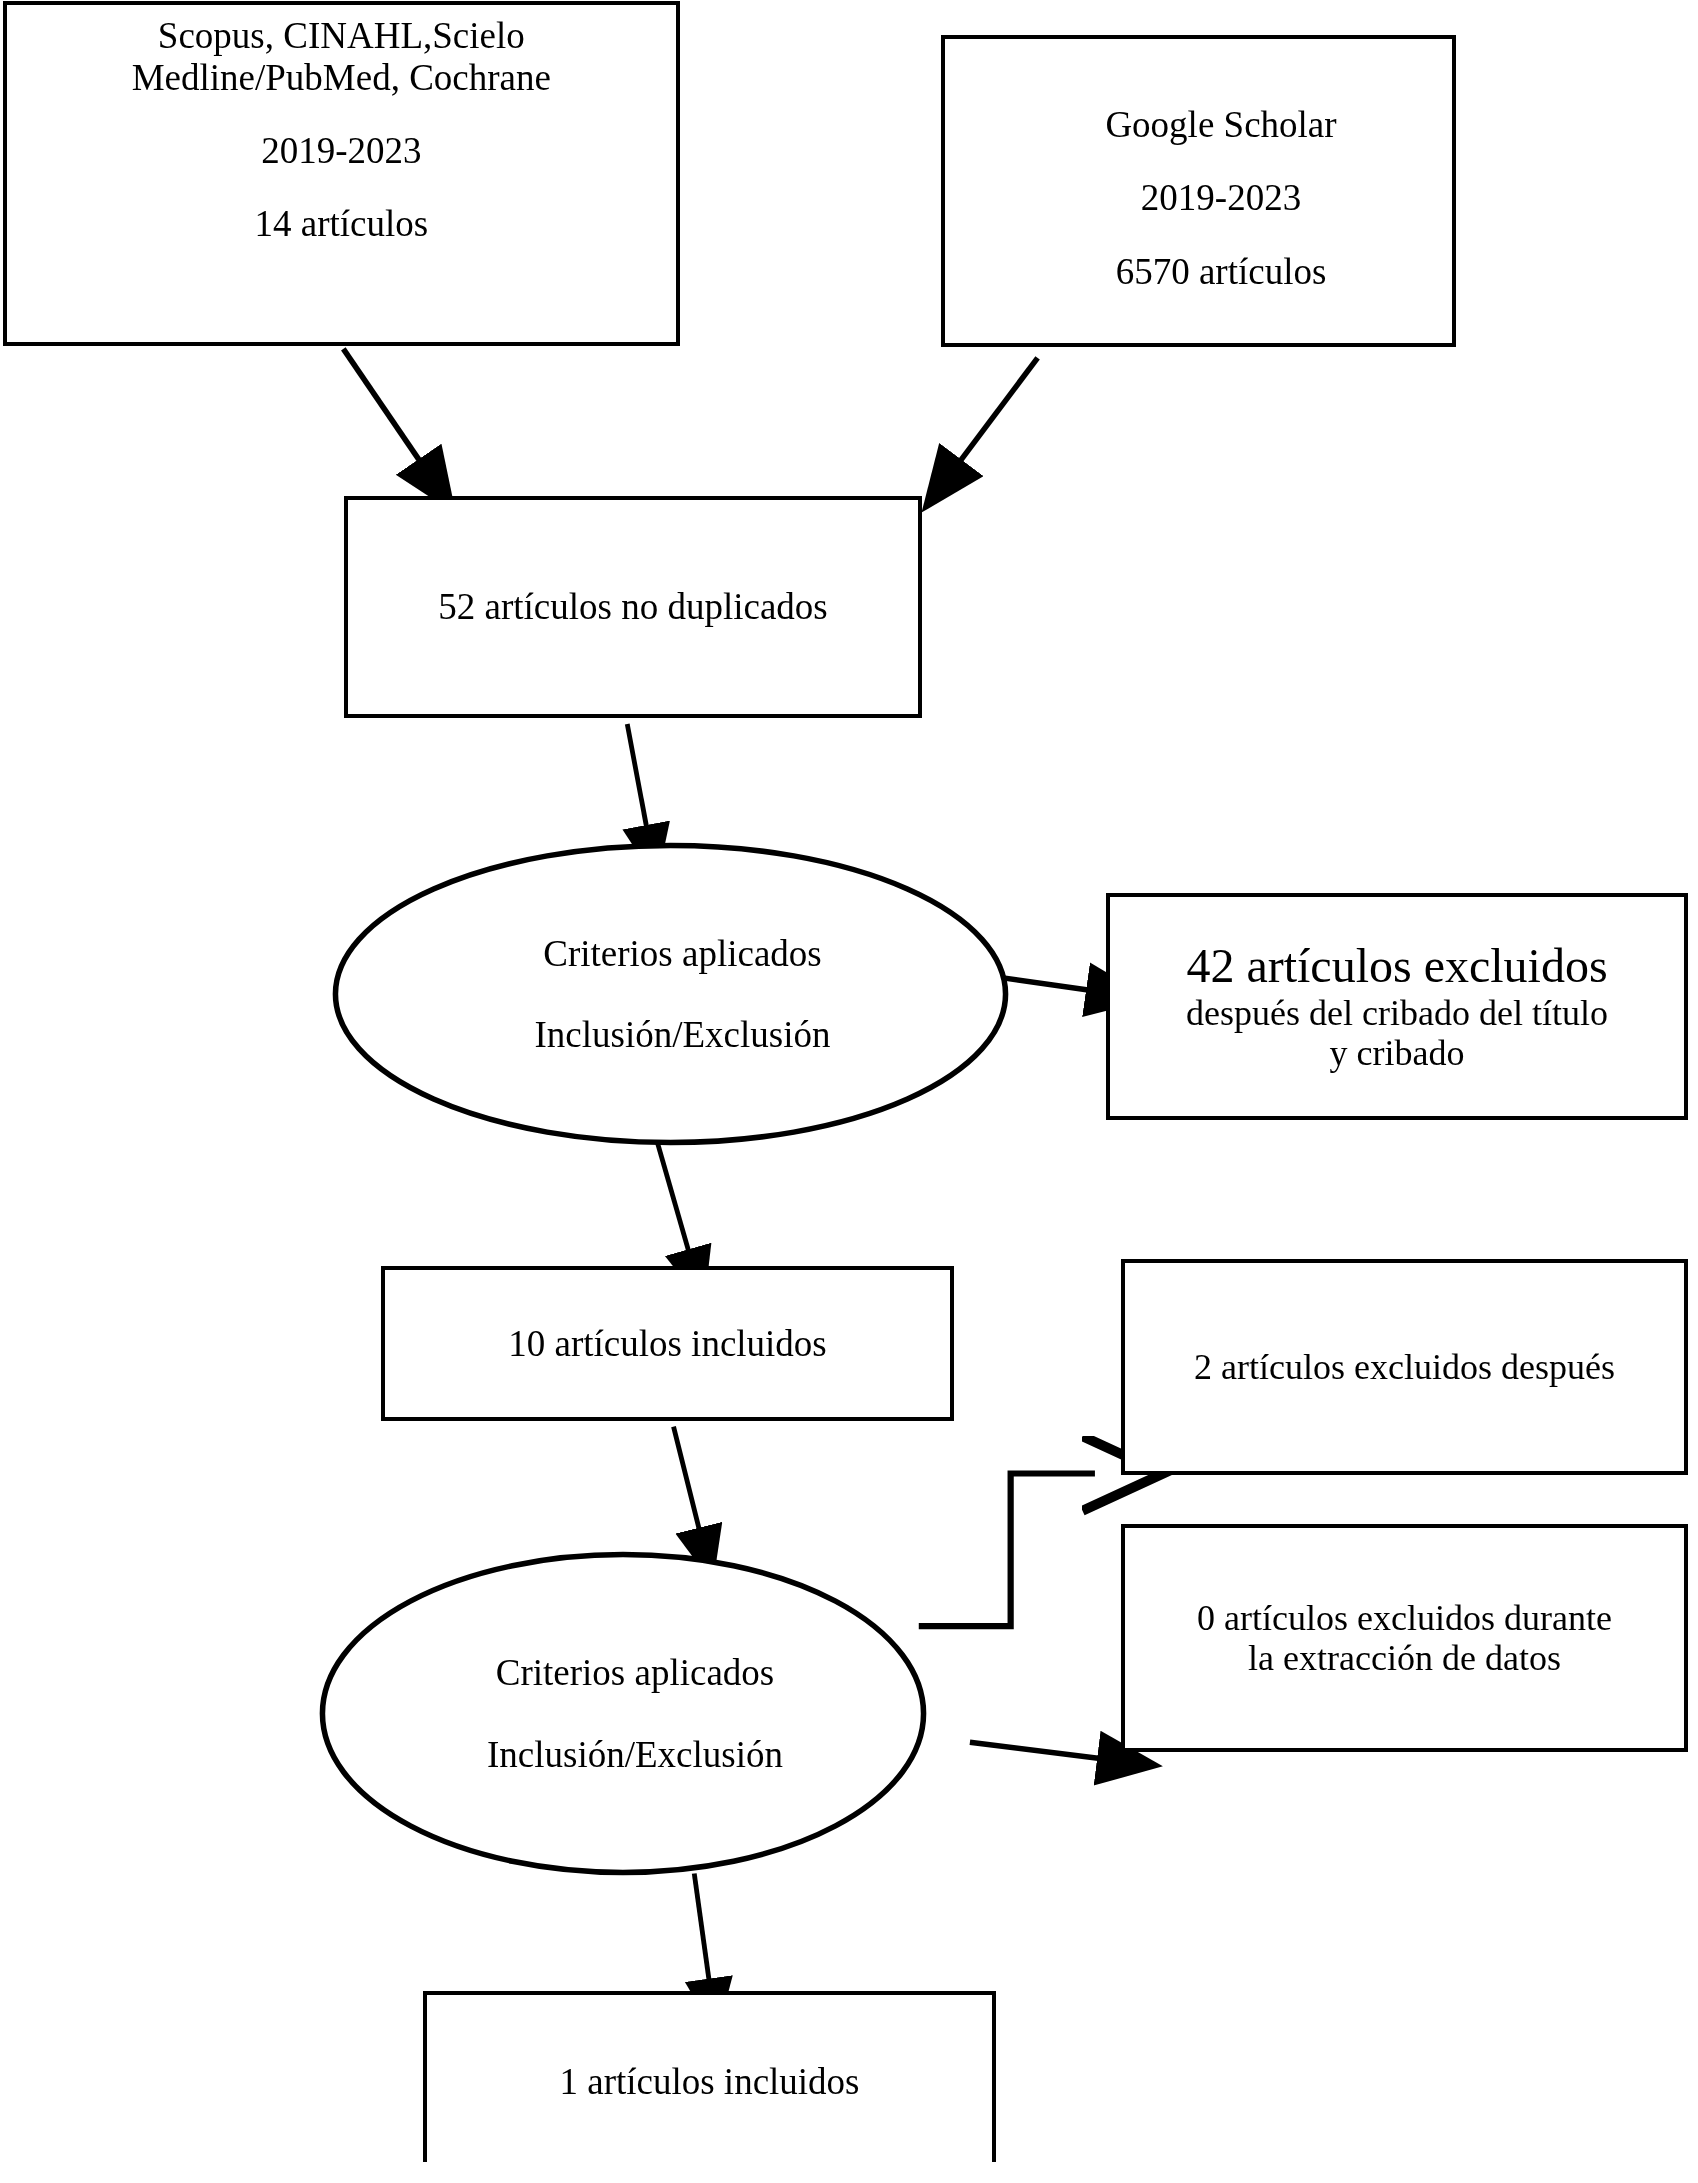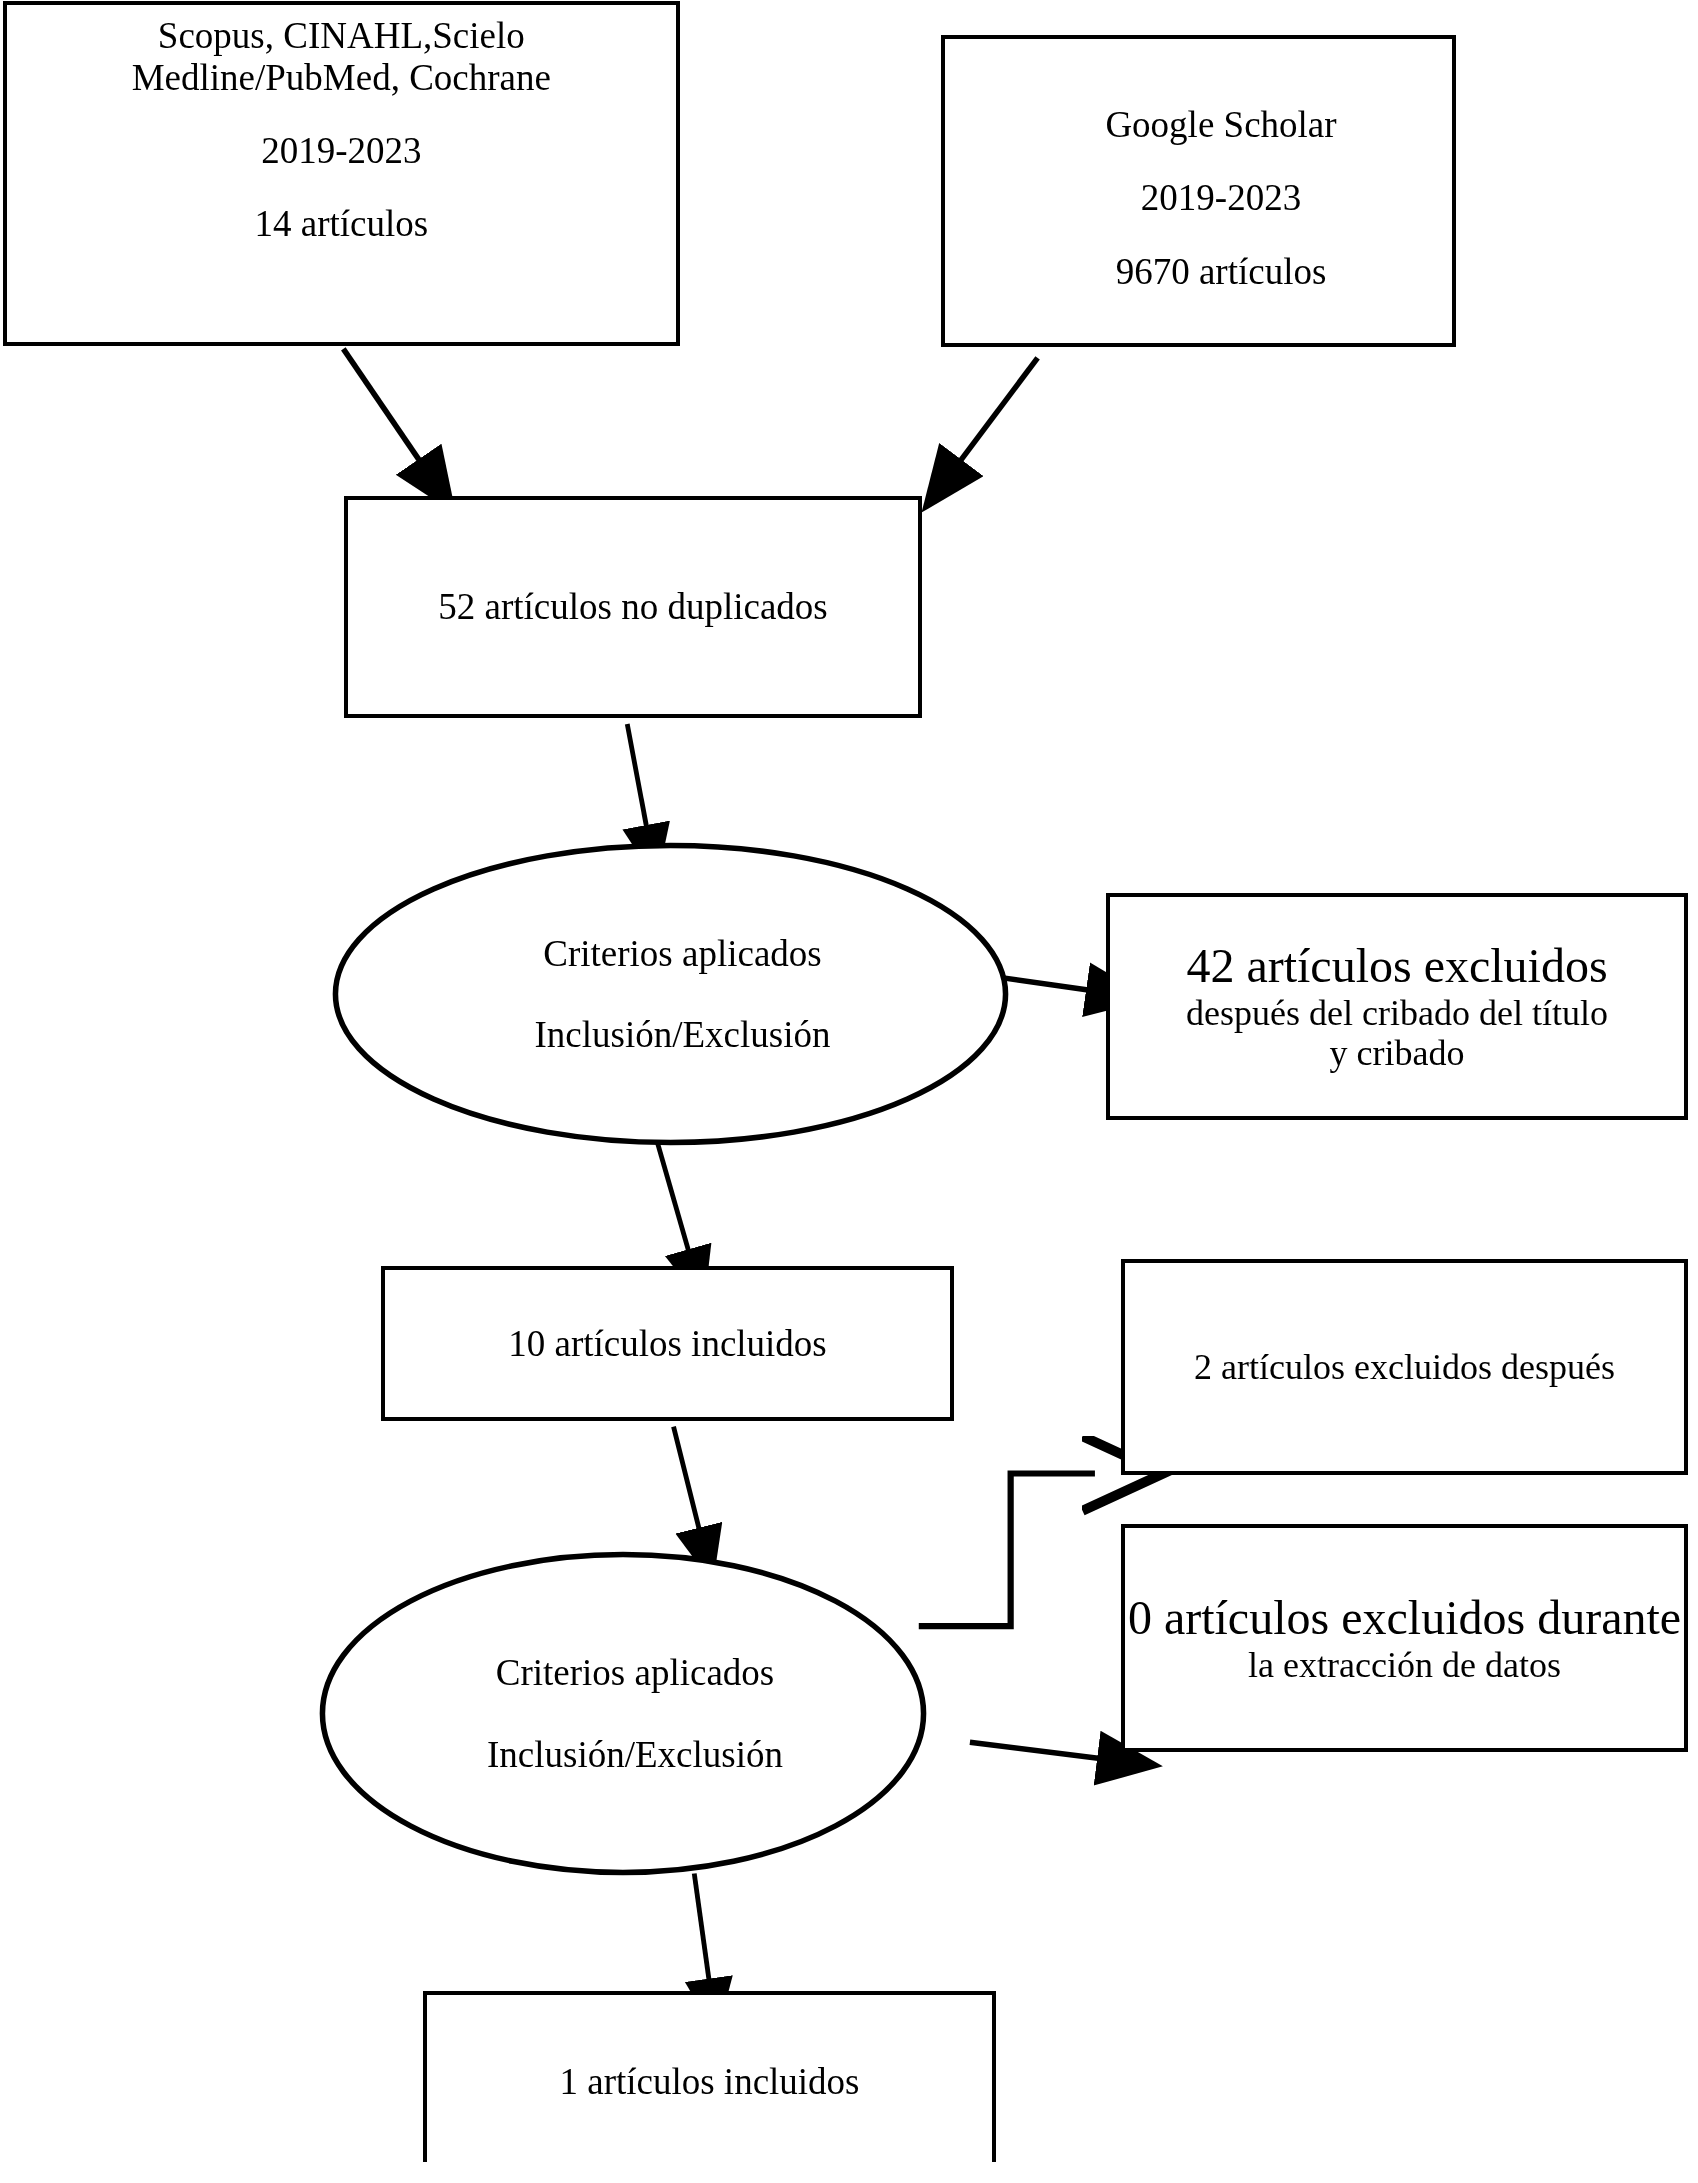--- a/index.html
+++ b/index.html
@@ -57,21 +57,21 @@
     <span class="line" style="font-size:37px;">2019-2023</span>
     <div class="gap"></div>
     <span class="line" style="font-size:37px;">14 artículos</span>
   </div>
 
   <div class="node boxnode" style="left:941px;top:35px;width:515px;height:312px;padding-top:14px;justify-content:center;padding-left:45px;">
     <span class="line" style="font-size:37px;">Google Scholar</span>
     <div class="gap"></div>
     <span class="line" style="font-size:37px;">2019-2023</span>
     <div class="gap"></div>
-    <span class="line" style="font-size:37px;">9670 artículos</span>
+    <span class="line" style="font-size:37px;">6570 artículos</span>
   </div>
 
   <div class="node boxnode" style="left:344px;top:496px;width:578px;height:222px;">
     <span class="line" style="font-size:37px;">52 artículos no duplicados</span>
   </div>
 
   <div class="ellipse-wrap" style="left:332px;top:842px;width:677px;height:304px;">
     <svg width="677" height="304" viewBox="0 0 980 440">
       <ellipse cx="490" cy="220" rx="485" ry="215" fill="#ffffff" stroke="#000000" stroke-width="8"></ellipse>
     </svg>
@@ -90,21 +90,21 @@
 
   <div class="node boxnode" style="left:381px;top:1266px;width:573px;height:155px;">
     <span class="line" style="font-size:37px;">10 artículos incluidos</span>
   </div>
 
   <div class="node boxnode" style="left:1121px;top:1259px;width:567px;height:216px;line-height:1.25;">
     <span class="line" style="font-size:36px;">2 artículos excluidos después</span>
   </div>
 
   <div class="node boxnode" style="left:1121px;top:1524px;width:567px;height:228px;line-height:1.25;">
-    <span class="line" style="font-size:48px;">0 artículos excluidos durante</span>
+    <span class="line" style="font-size:36px;">0 artículos excluidos durante</span>
     <span class="line" style="font-size:36px;">la extracción de datos</span>
   </div>
 
   <div class="ellipse-wrap" style="left:319px;top:1551px;width:608px;height:325px;">
     <svg width="608" height="325" viewBox="0 0 880 470">
       <ellipse cx="440" cy="235" rx="435" ry="230" fill="#ffffff" stroke="#000000" stroke-width="8"></ellipse>
     </svg>
     <div class="ellipse-text">
       <span class="line" style="font-size:37px;">Criterios aplicados</span>
       <div style="height:40px;"></div>

